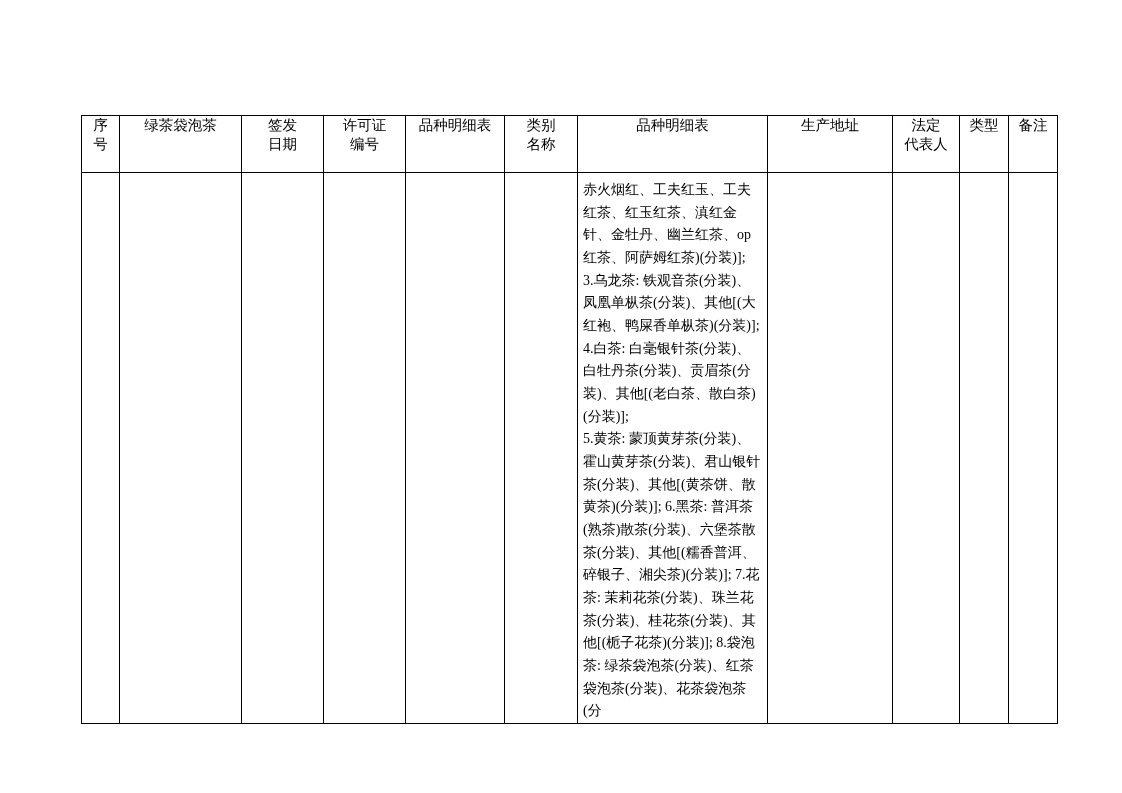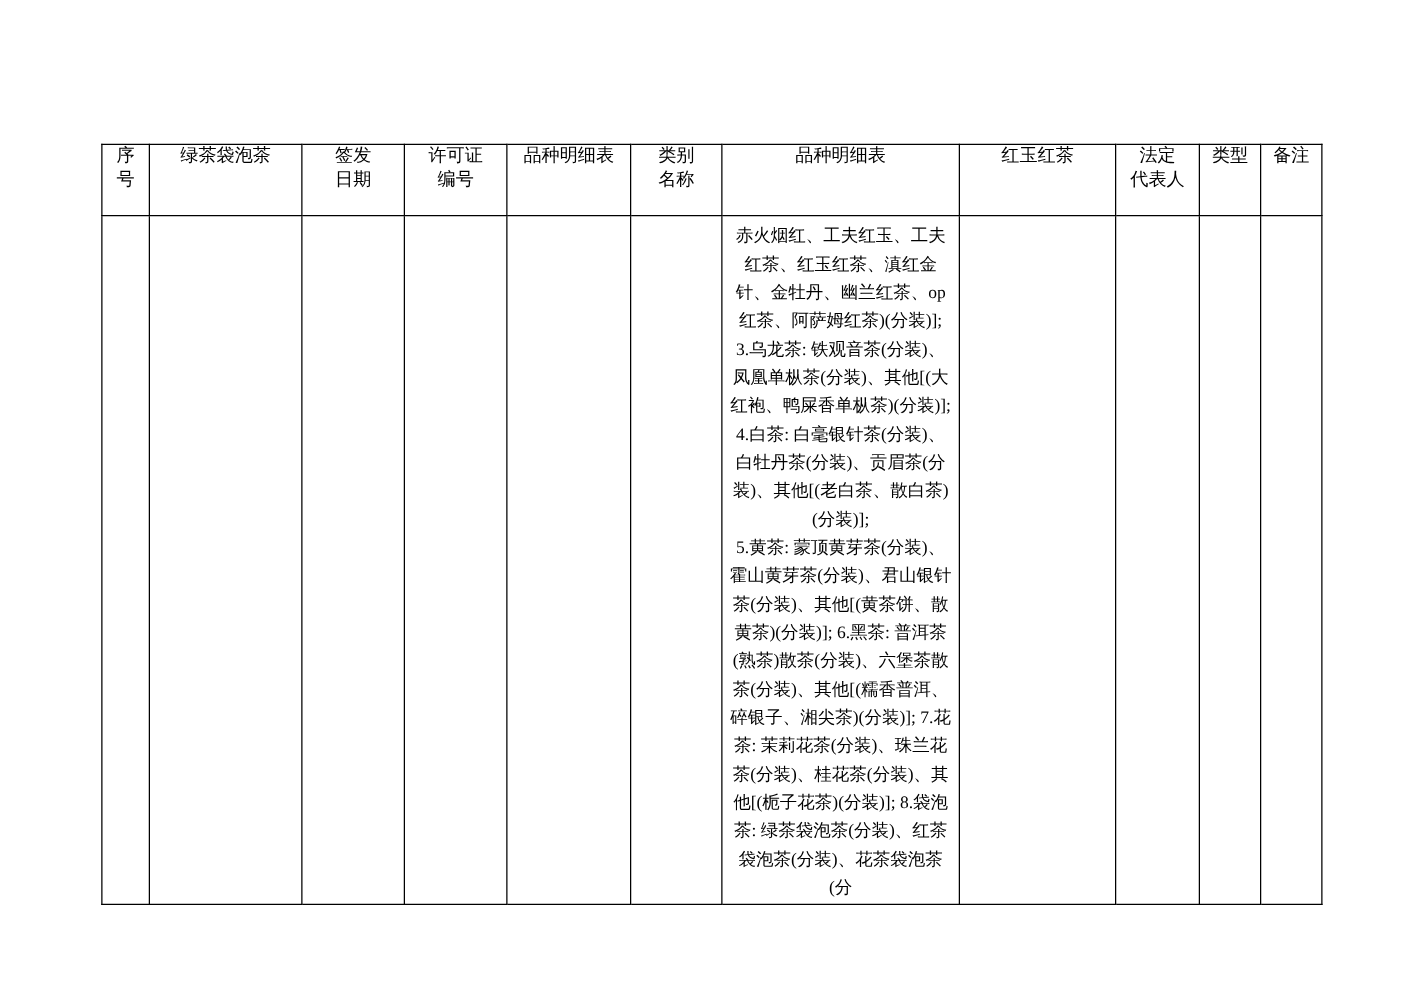--- a/index.html
+++ b/index.html
@@ -51,21 +51,21 @@
     text-align: center;
     white-space: pre-line;
   }
   tbody td {
     height: 496px;
   }
   .cell-text {
     display: block;
     font-size: 14px;
     line-height: 1.62;
-    text-align: center;
+    text-align: left;
     padding: 6px 5px 0 5px;
     white-space: pre-line;
     word-break: break-all;
   }
   
   .c-seq    { width: 38px; }
   .c-name   { width: 122px; }
   .c-date   { width: 82px; }
   .c-permit { width: 82px; }
   .c-prod   { width: 99px; }
@@ -116,21 +116,21 @@
             <span class="hdr-inner">品种明细表</span>
           </th>
         <th>
             <span class="hdr-inner">类别
 名称</span>
           </th>
         <th>
             <span class="hdr-inner">品种明细表</span>
           </th>
         <th>
-            <span class="hdr-inner">红玉红茶</span>
+            <span class="hdr-inner">生产地址</span>
           </th>
         <th>
             <span class="hdr-inner">法定
 代表人</span>
           </th>
         <th>
             <span class="hdr-inner">类型</span>
           </th>
         <th>
             <span class="hdr-inner">备注</span>

